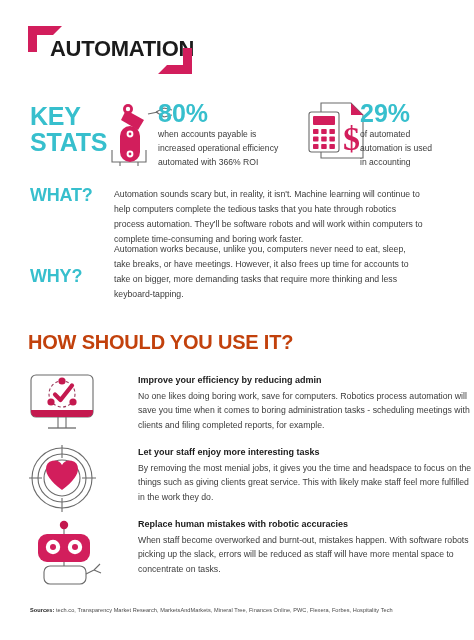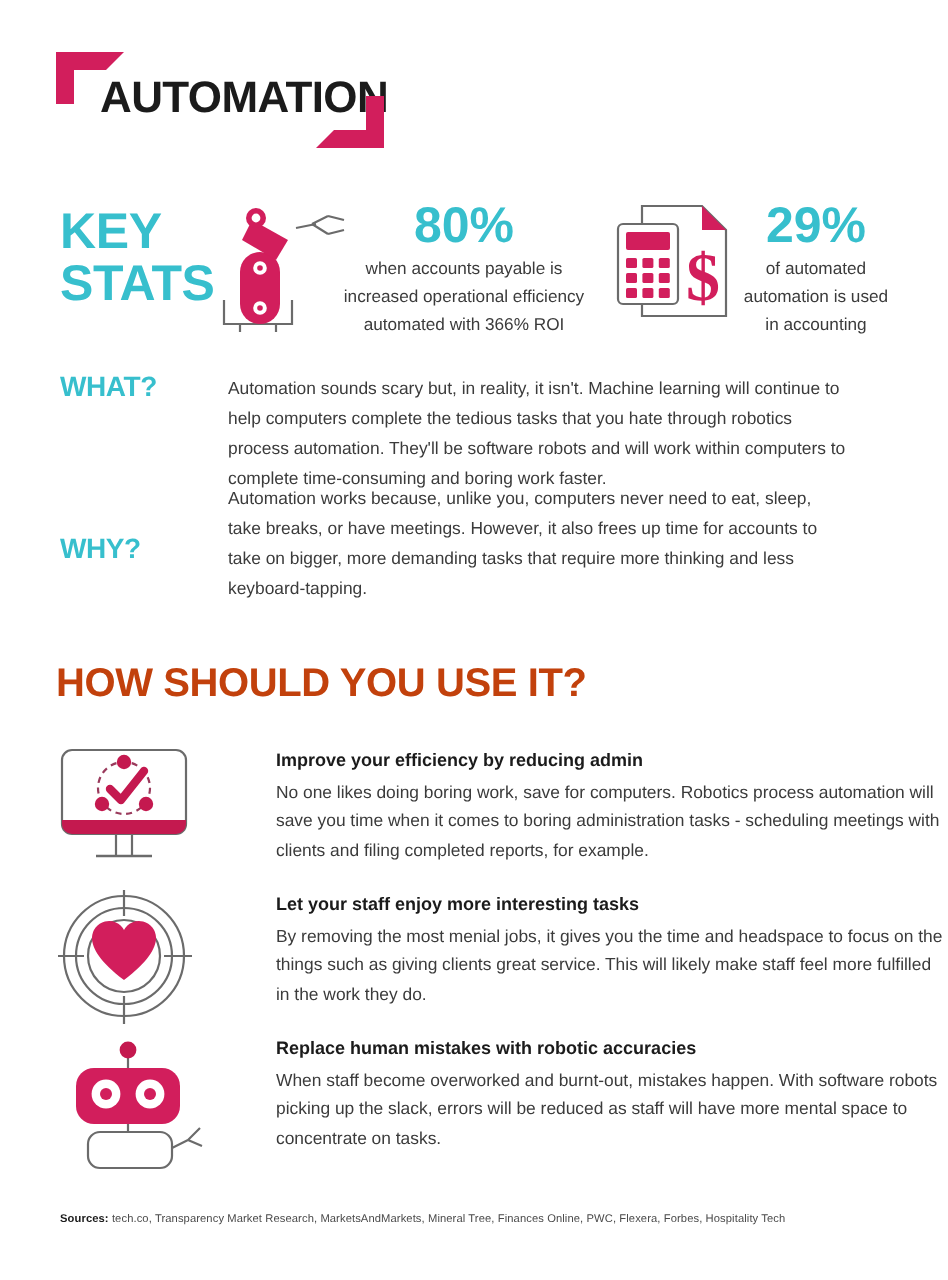--- a/index.html
+++ b/index.html
@@ -28,33 +28,33 @@
   .sec-label {
     position: absolute;
     color: #37bfcd;
     font-weight: 700;
     line-height: 1.05;
   }
 
   
   .keystats-label { left: 30px; top: 103px; font-size: 25px; letter-spacing: -0.2px; }
 
-  .stat-block { position: absolute; text-align: center; }
+  .stat-block { position: absolute; text-align: left; }
   .stat-num {
     color: #37bfcd; font-size: 25px; font-weight: 700; line-height: 1.05;
     margin-bottom: 2px;
   }
   .stat-desc {
     color: #3b3b3b; font-size: 8.6px; line-height: 1.62; font-weight: 400;
   }
   .icon-abs { position: absolute; }
   .icon-abs svg { display: block; }
 
   
-  .qa-label { font-size: 14px; letter-spacing: -0.2px; text-align: right; }
+  .qa-label { font-size: 18px; letter-spacing: -0.2px; text-align: right; }
   .qa-body {
     position: absolute;
     color: #3b3b3b; font-size: 8.7px; line-height: 1.72;
     width: 310px;
   }
 
   
   .how-heading {
     position: absolute; left: 28px; top: 331px;
     color: #c2410c; font-size: 20px; font-weight: 700; letter-spacing: -0.2px;
@@ -200,21 +200,21 @@
         </g>
         <path d="M34 46
                  C 22 37, 18 30, 18 25
                  A 8.5 8.5 0 0 1 34 21
                  A 8.5 8.5 0 0 1 50 25
                  C 50 30, 46 37, 34 46 Z" fill="#d21e5c"></path>
       </svg>
     </span>
     <div class="how-text">
       <div class="how-title">Let your staff enjoy more interesting tasks</div>
-      <div class="how-body">By removing the most menial jobs, it gives you the time and headspace to focus on the things such as giving clients great service. This will likely make staff feel more fulfilled in the work they do.</div>
+      <div class="how-body">By removing the most menial jobs, it gives you the time and headspace to focus on the things such as giving clients great service. This with likely make staff feel more fulfilled in the work they do.</div>
     </div>
   </div>
 
   <div class="how-item" style="top:516px;">
     <span class="how-icon">
       <svg width="78" height="70" viewBox="0 0 78 70">
         <g fill="none" stroke="#6b6b6b" stroke-width="1.1">
           <path d="M36 12 L36 18"></path>
           <path d="M36 44 L36 50"></path>
           <rect x="16" y="50" width="42" height="18" rx="6"></rect>

